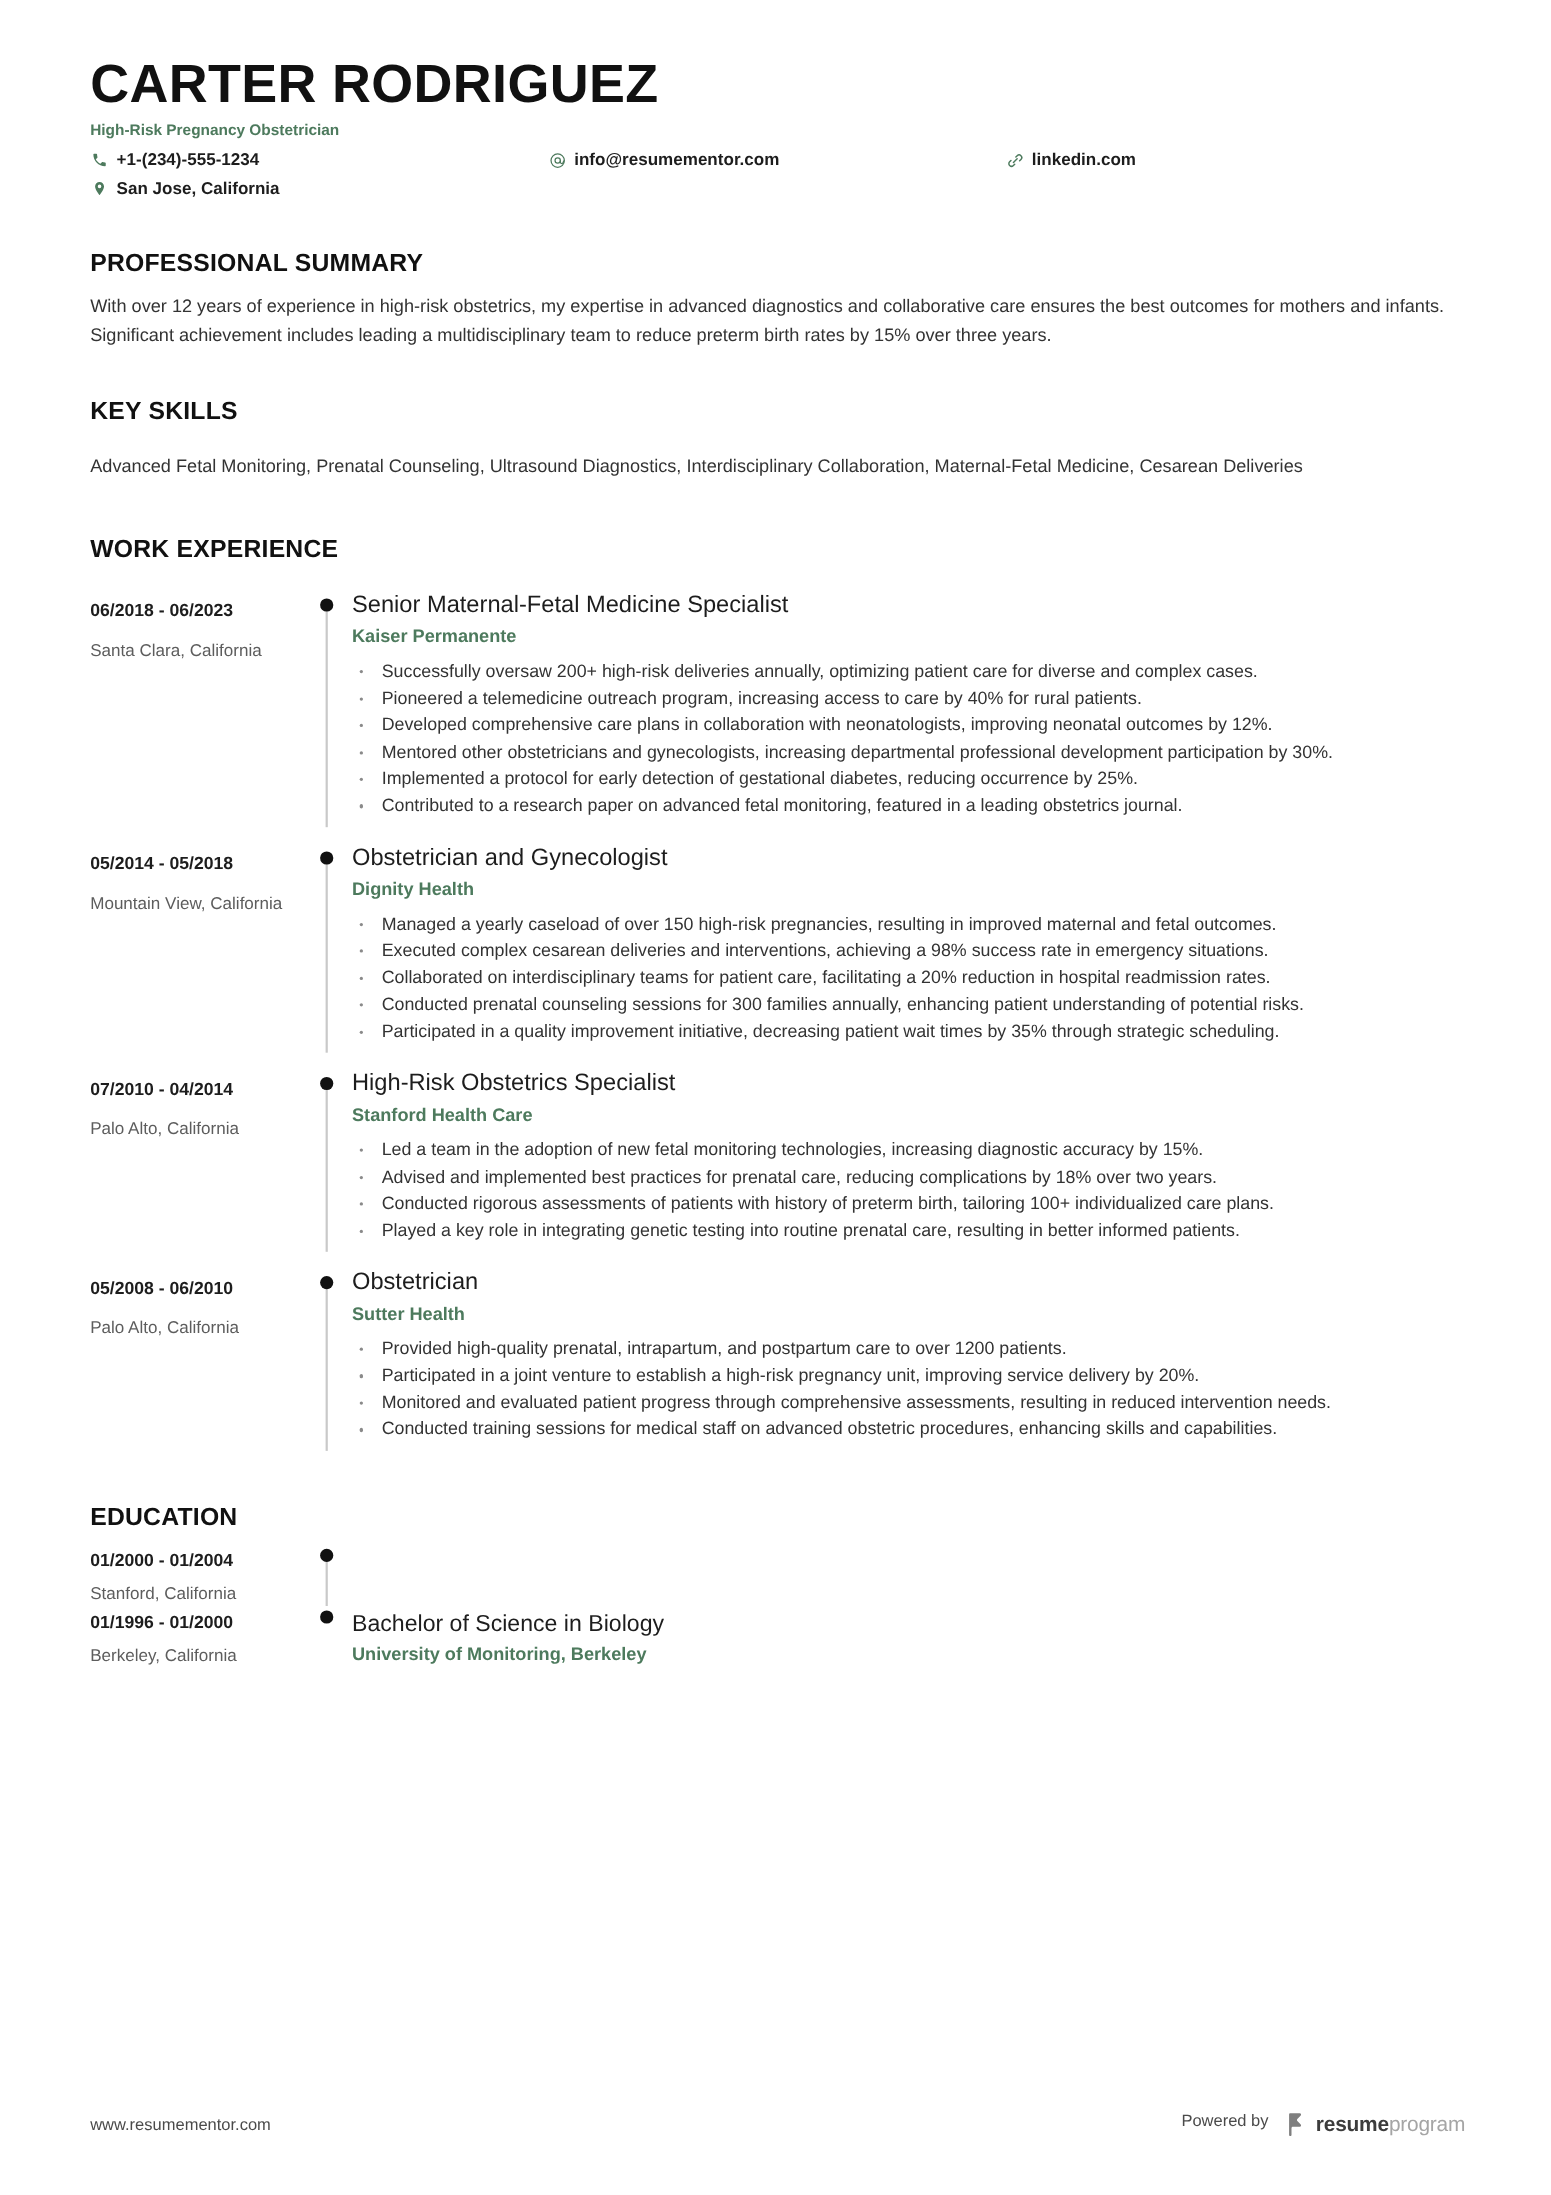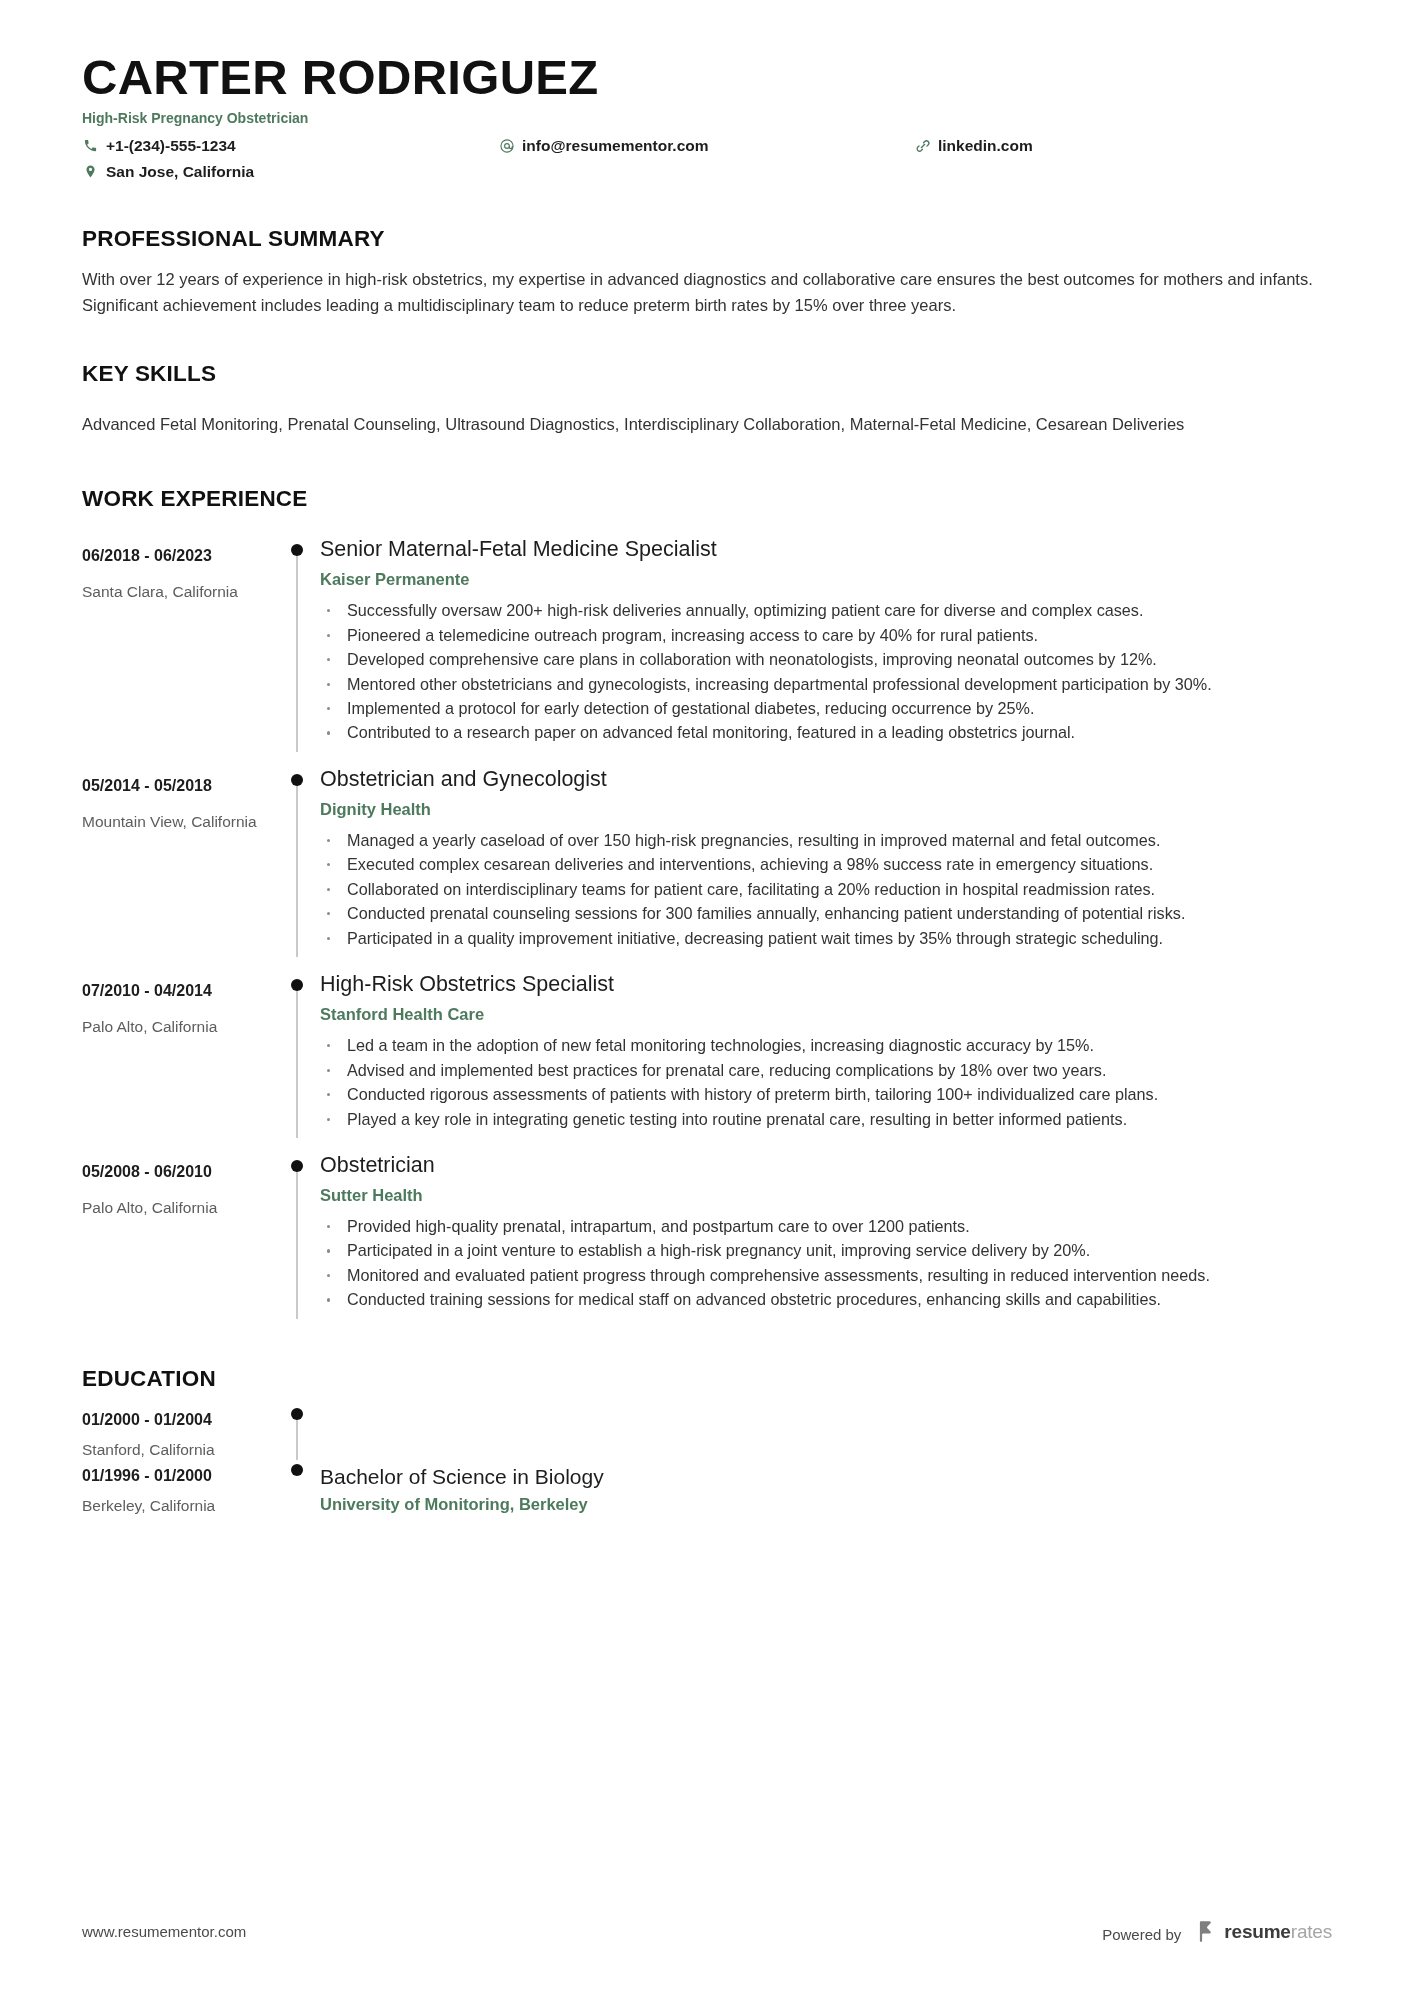--- a/index.html
+++ b/index.html
@@ -211,21 +211,21 @@
     display: flex;
     align-items: center;
     justify-content: space-between;
   }
   .footer-url {
     font-size: 15px;
     color: #4a4a4a;
   }
   .footer-right {
     display: flex;
-    align-items: flex-end;
+    align-items: flex-start;
     gap: 18px;
   }
   .powered-by {
     font-size: 15px;
     color: #4a4a4a;
   }
   .brand {
     display: inline-flex;
     align-items: center;
     gap: 6px;
@@ -430,18 +430,18 @@
   <footer class="footer">
     <div class="footer-url">www.resumementor.com</div>
     <div class="footer-right">
       <span class="powered-by">Powered by</span>
       <span class="brand">
         <span class="brand-mark">
           <svg width="19" height="23" viewBox="0 0 19 23" aria-hidden="true">
             <path d="M2 1.2h8.6c1.1 0 1.6 1.2.9 2L8.4 6.4c-.5.5-.5 1.3 0 1.8l3.1 3.2c.7.8.2 2-.9 2H4.3c-.7 0-1.2.6-1.2 1.2v6.2c0 .6-.5 1.1-1.1 1.1s-1.1-.5-1.1-1.1V2.3c0-.6.5-1.1 1.1-1.1z" fill="#7f7f7f"></path>
           </svg>
         </span>
-        <span class="brand-text"><span class="b1">resume</span><span class="b2">rates</span></span>
+        <span class="brand-text"><span class="b1">resume</span><span class="b2">program</span></span>
       </span>
     </div>
   </footer>
 
 </div>
 
 </body></html>

